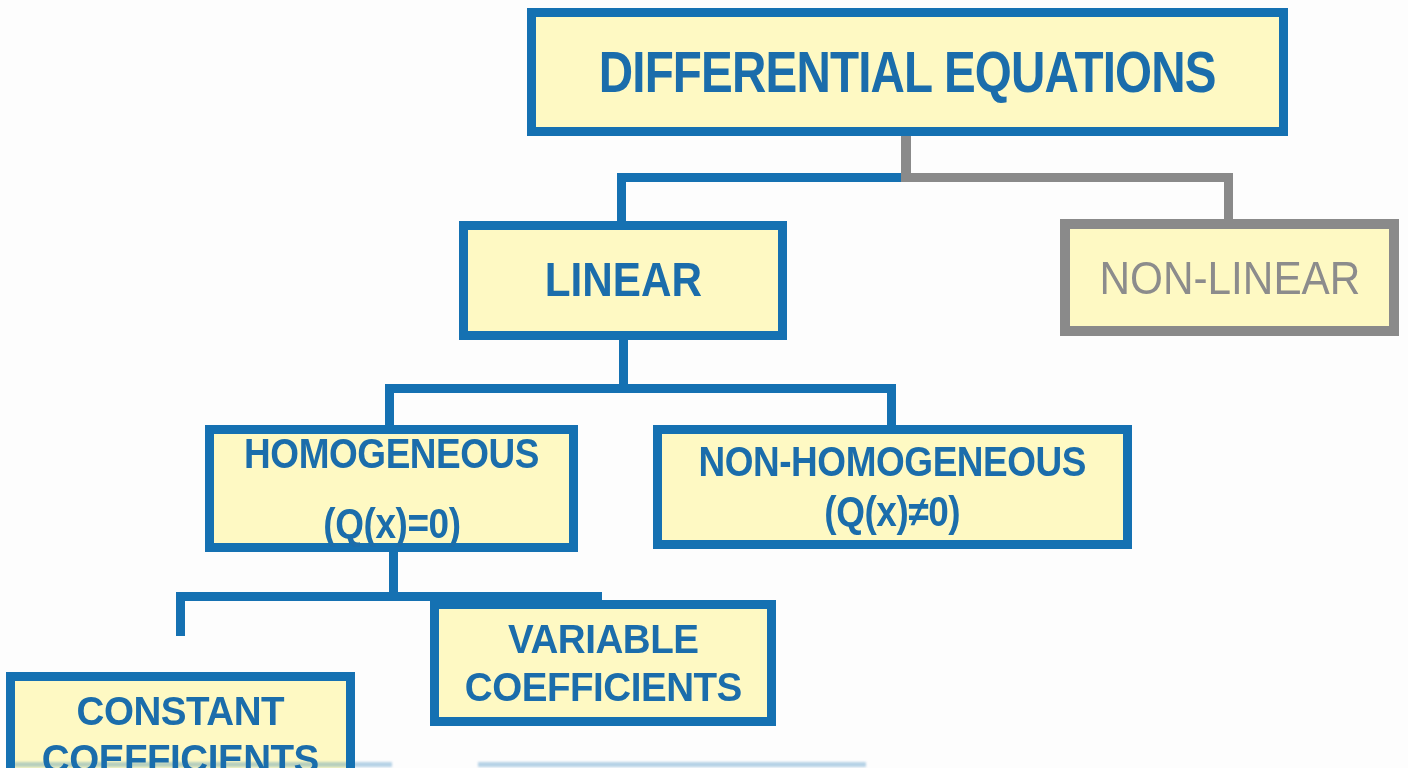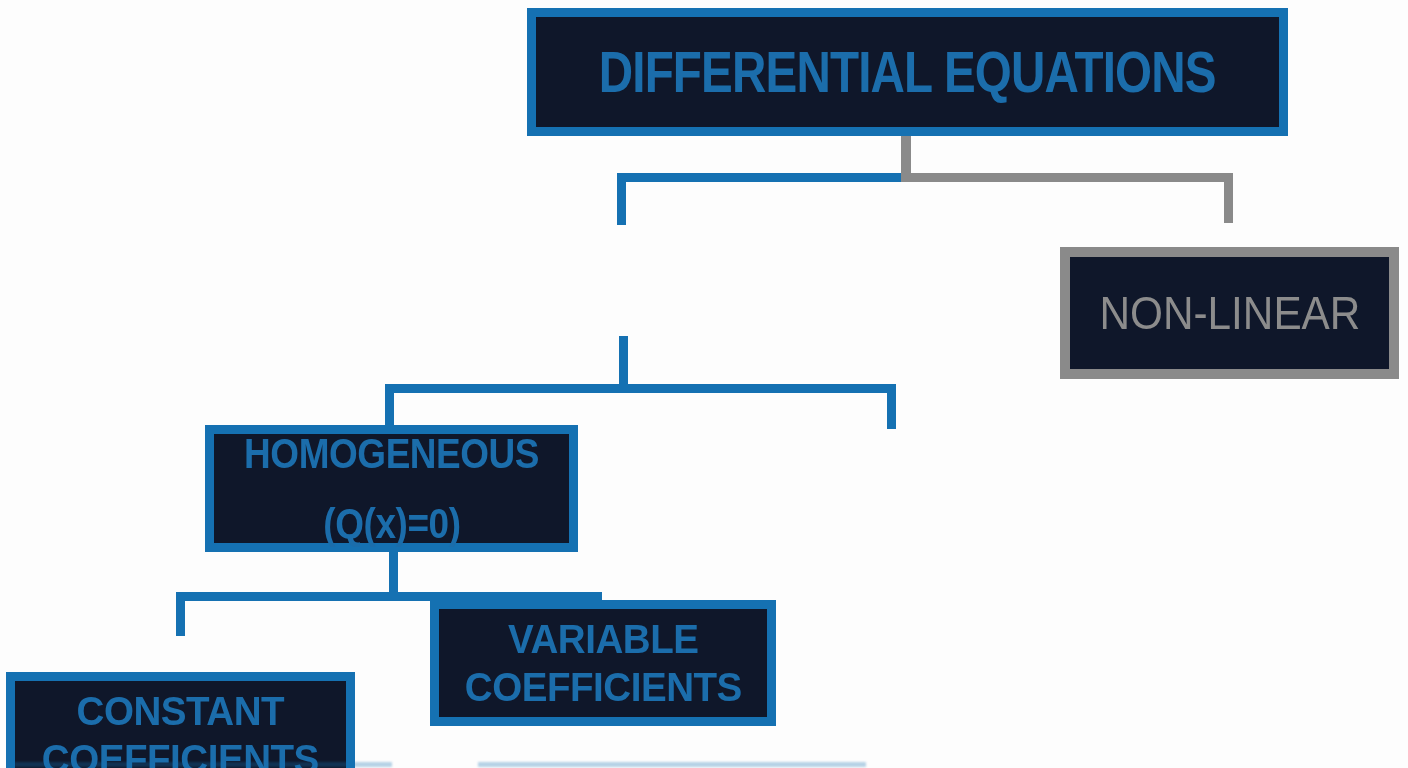--- a/index.html
+++ b/index.html
@@ -11,21 +11,21 @@
   #stage {
     position: relative;
     width: 1408px;
     height: 768px;
     overflow: hidden;
     background: var(--background, #fdfdfd);
   }
   .node {
     position: absolute;
     box-sizing: border-box;
-    background: #0f172a;
+    background: #fef9c3;
     display: flex;
     flex-direction: column;
     align-items: center;
     justify-content: center;
     text-align: center;
   }
   .node.blue {
     border: 9px solid var(--blue, #1571b2);
     color: var(--blue-text, #1b6dab);
   }
@@ -77,30 +77,37 @@
 
   <div class="line blue" style="left:389px; top:548px; width:9px; height:53px;"></div>
   <div class="line blue" style="left:176px; top:592px; width:426px; height:9px;"></div>
   <div class="line blue" style="left:176px; top:592px; width:9px; height:44px;"></div>
   <div class="line blue" style="left:593px; top:592px; width:9px; height:44px;"></div>
 
   <div class="node blue" id="root-box" style="left:527px; top:8px; width:761px; height:128px;">
     <span class="label">DIFFERENTIAL EQUATIONS</span>
   </div>
 
+  <div class="node blue" id="linear-box" style="left:459px; top:221px; width:328px; height:119px;">
+    <span class="label cond">LINEAR</span>
+  </div>
 
-  <div class="node gray" id="nonlinear-box" style="left:1060px; top:219px; width:339px; height:132px;margin-top:28px;">
+  <div class="node gray" id="nonlinear-box" style="left:1060px; top:219px; width:339px; height:117px;">
     <span class="label">NON-LINEAR</span>
   </div>
 
   <div class="node blue mid" style="left:205px; top:425px; width:373px; height:127px;gap:20px;">
     <span class="label cond">HOMOGENEOUS</span>
     <span class="label cond">(Q(x)=0)</span>
   </div>
 
+  <div class="node blue mid" style="left:653px; top:425px; width:479px; height:124px;">
+    <span class="label cond">NON-HOMOGENEOUS</span>
+    <span class="label cond">(Q(x)≠0)</span>
+  </div>
 
   <div class="node blue leaf" style="left:6px; top:632px; width:349px; height:126px;margin-top:40px;">
     <span class="label cond2">CONSTANT</span>
     <span class="label cond2">COEFFICIENTS</span>
   </div>
 
   <div class="node blue leaf" style="left:430px; top:600px; width:346px; height:126px;">
     <span class="label cond2">VARIABLE</span>
     <span class="label cond2">COEFFICIENTS</span>
   </div>

